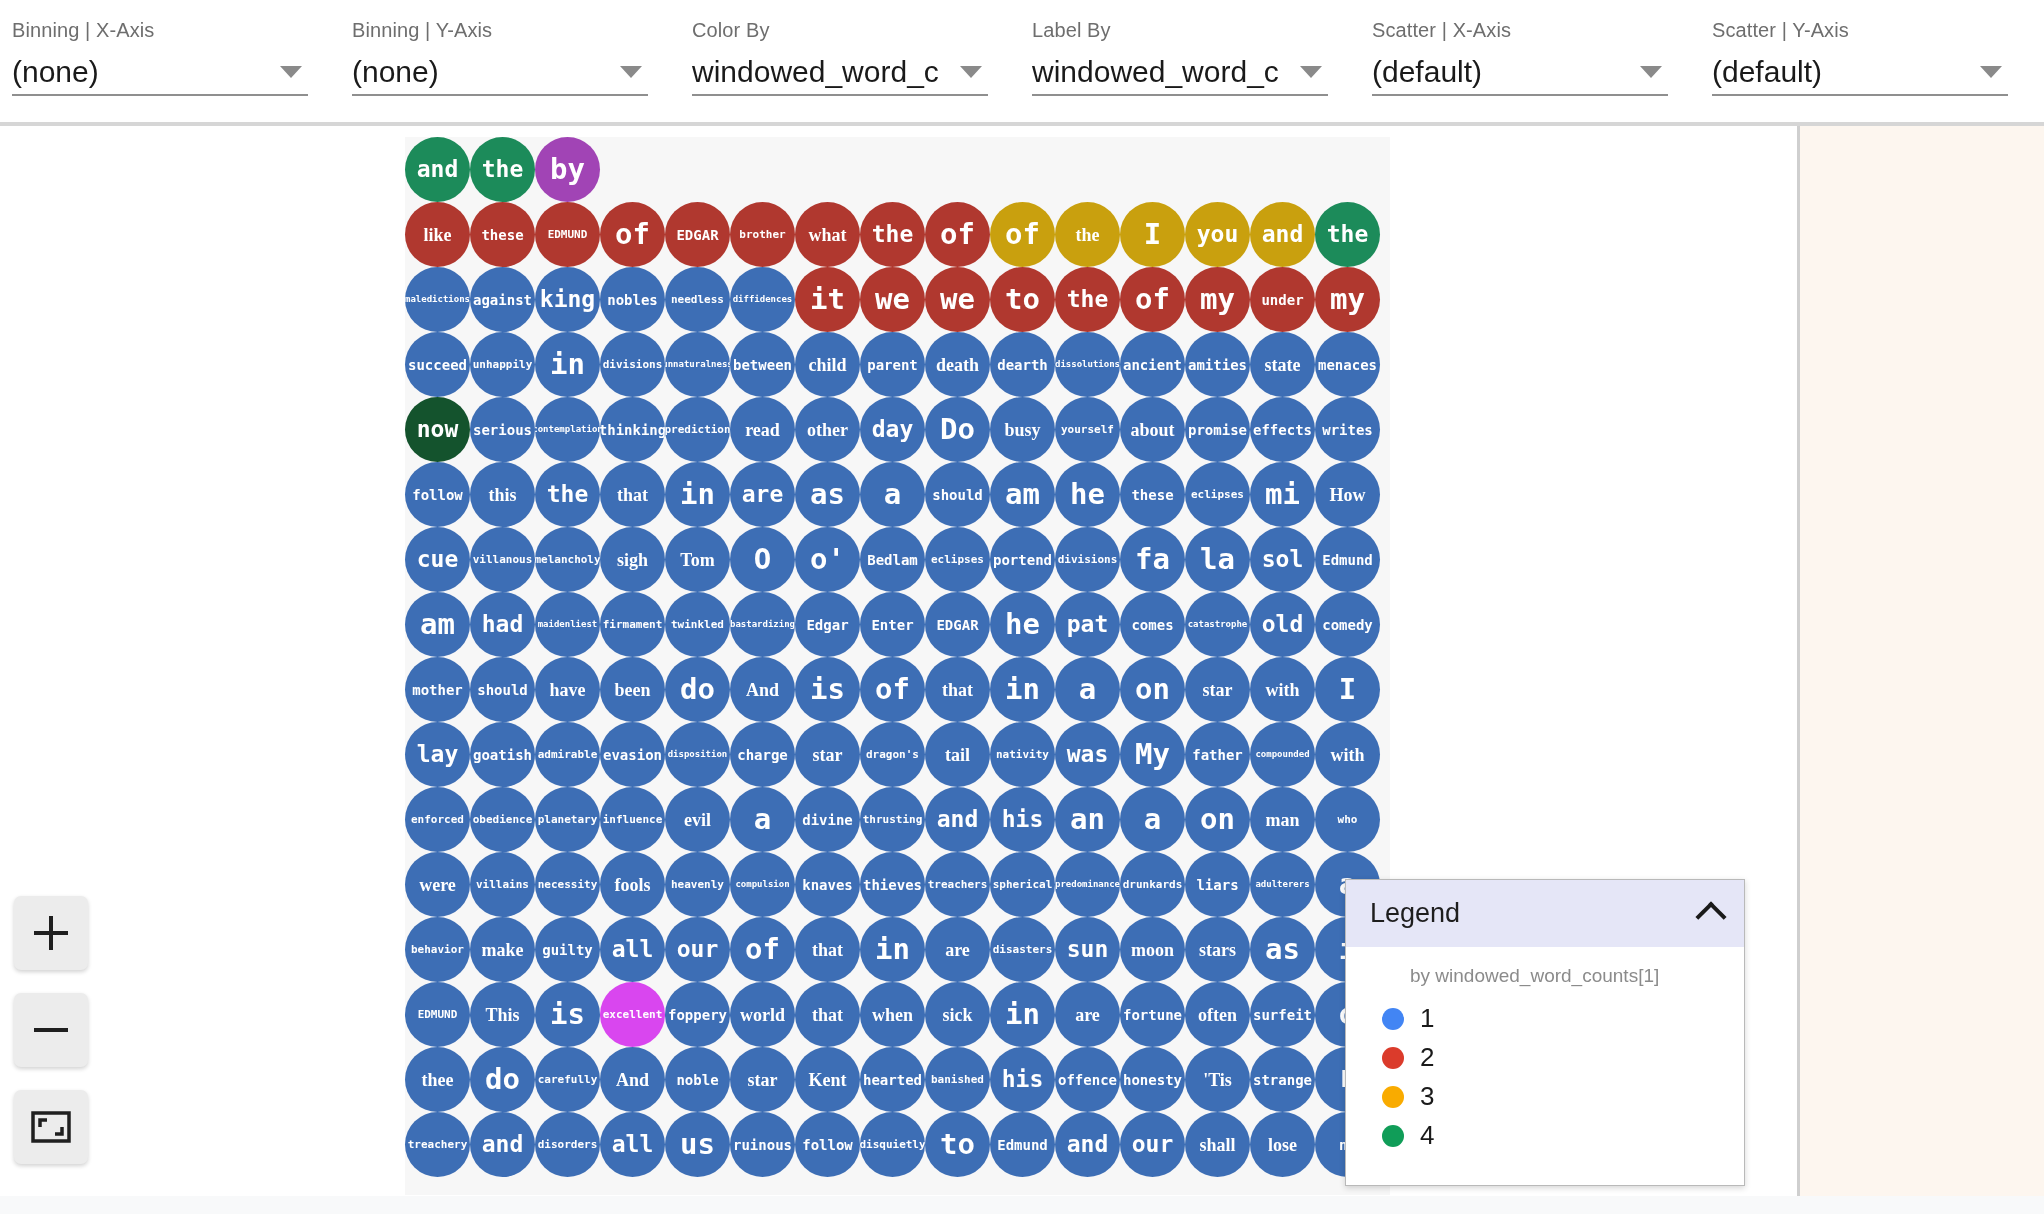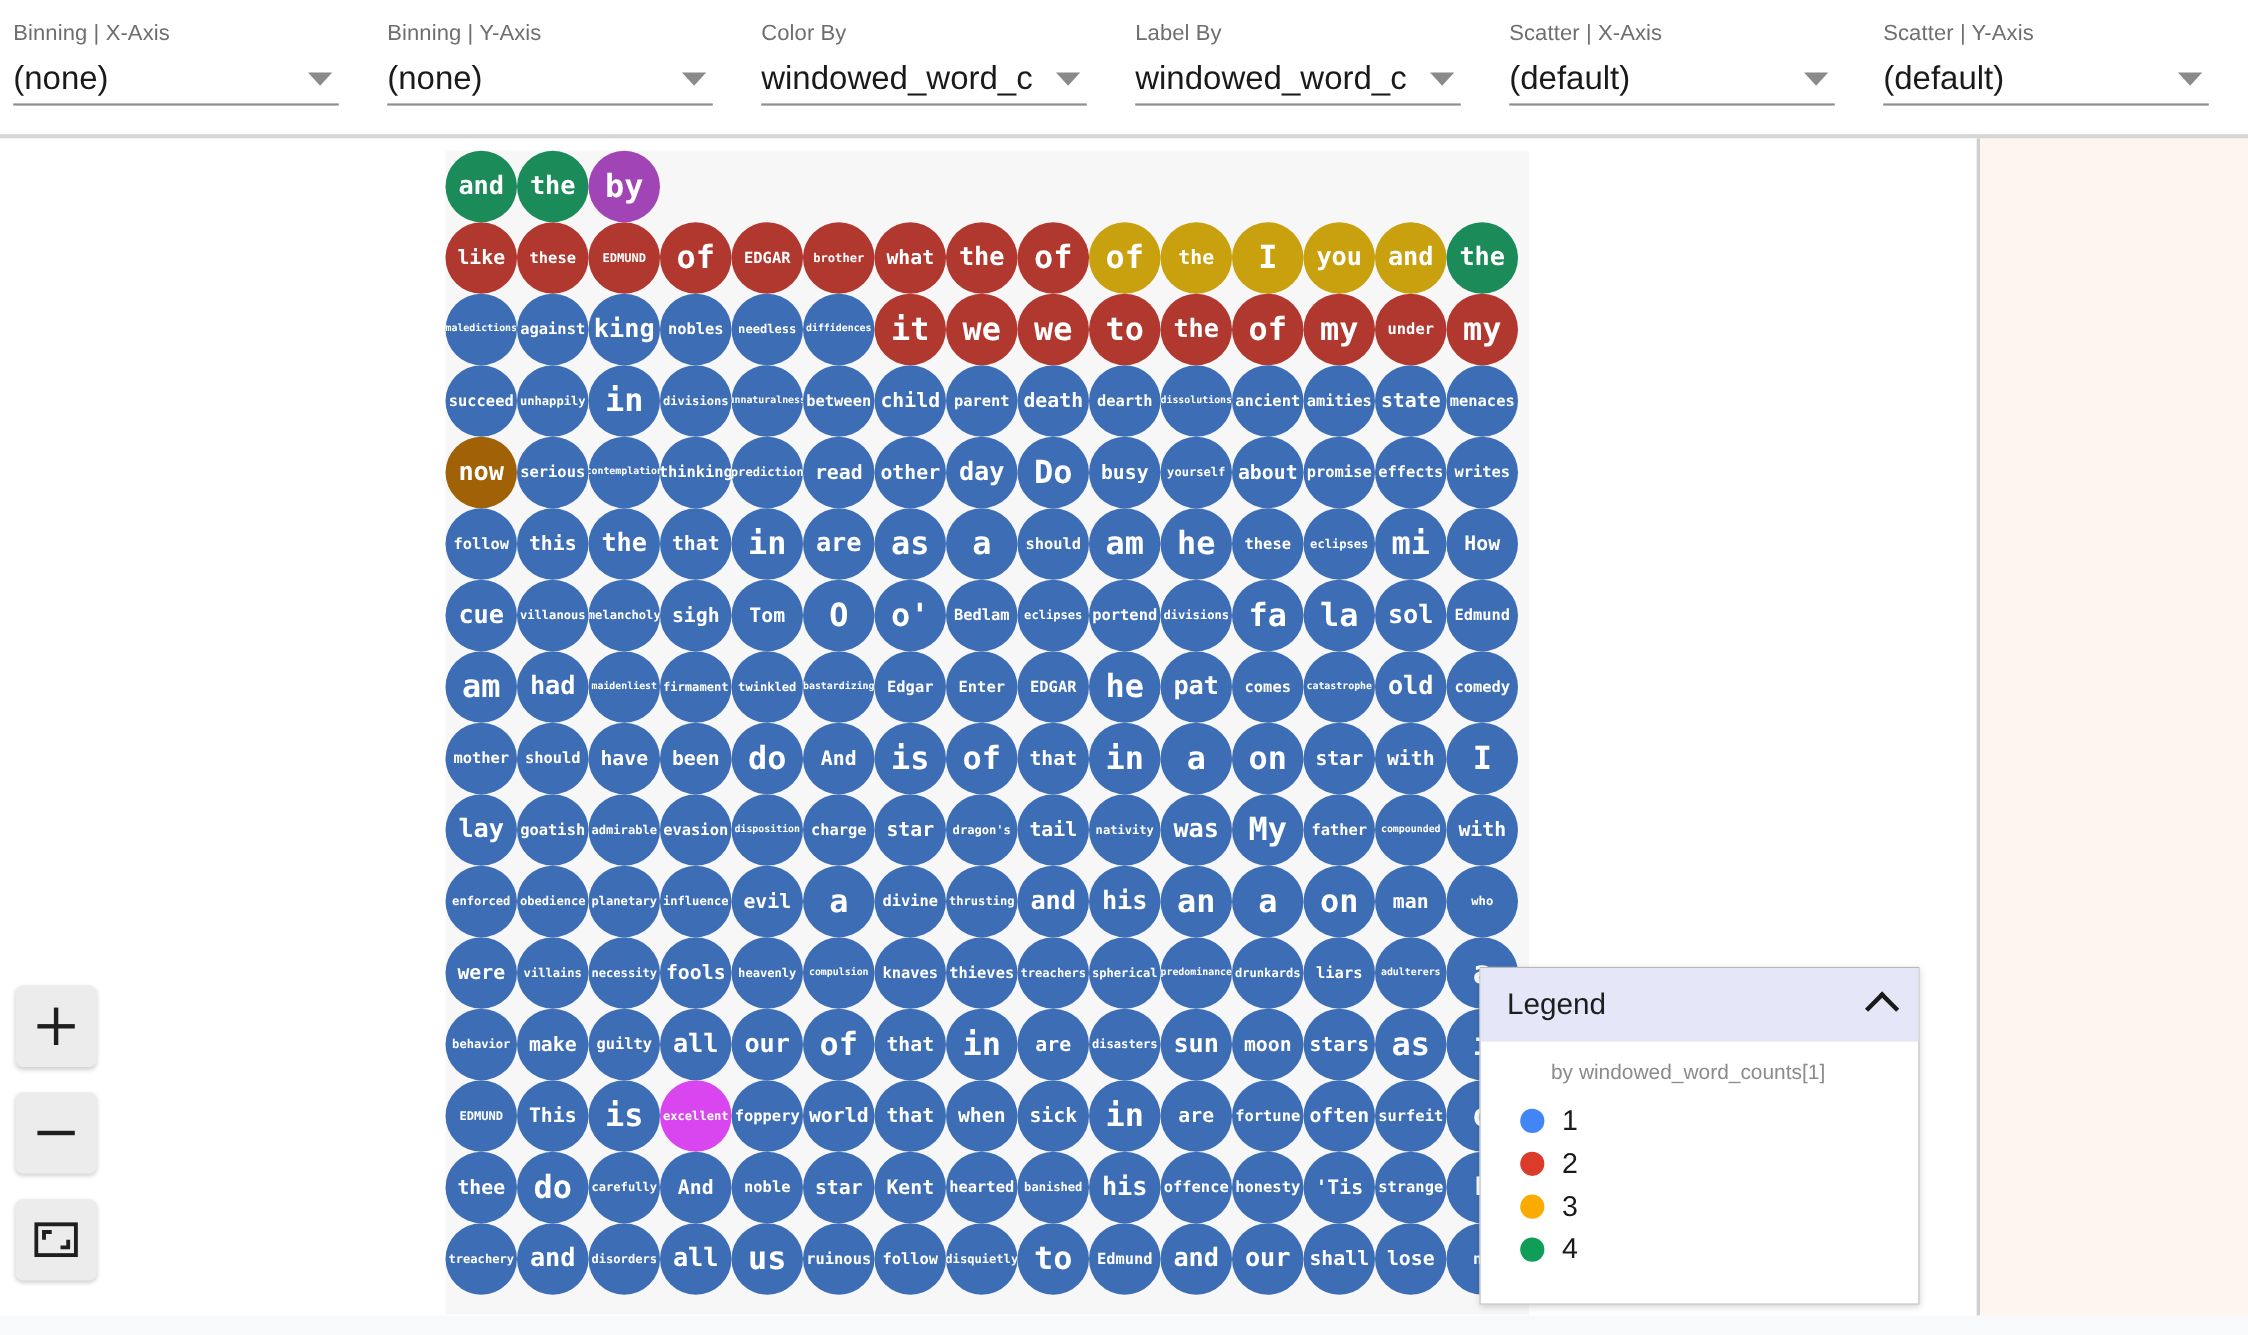--- a/index.html
+++ b/index.html
@@ -123,21 +123,21 @@
     overflow: hidden;
     line-height: 1;
     flex: 0 0 65px;
   }
   .bubble.empty { background: transparent; }
 
   
   .t1 { font-size: 9px; }
   .t2 { font-size: 11px; }
   .t3 { font-size: 14px; }
-  .t4 { font-size: 18px; }
+  .t4 { font-size: 18px; font-family: Liberation Serif, serif; }
   .t5 { font-size: 23px; }
   .t6 { font-size: 29px; }
 
   
   #zoom-controls {
     position: absolute;
     left: 14px; top: 770px;
     width: 74px;
   }
   .zoom-btn {
@@ -344,21 +344,21 @@
         <div class="bubble t4" style="background: rgb(61, 110, 181);">death</div>
         <div class="bubble t3" style="background: rgb(61, 110, 181);">dearth</div>
         <div class="bubble t1" style="background: rgb(61, 110, 181);">dissolutions</div>
         <div class="bubble t3" style="background: rgb(61, 110, 181);">ancient</div>
         <div class="bubble t3" style="background: rgb(61, 110, 181);">amities</div>
         <div class="bubble t4" style="background: rgb(61, 110, 181);">state</div>
         <div class="bubble t3" style="background: rgb(61, 110, 181);">menaces</div>
         <div class="bubble empty"></div>
       </div>
       <div class="brow">
-        <div class="bubble t5" style="background: #a16207;">now</div>
+        <div class="bubble t5" style="background: #14532d;">now</div>
         <div class="bubble t3" style="background: rgb(61, 110, 181);">serious</div>
         <div class="bubble t1" style="background: rgb(61, 110, 181);">contemplation</div>
         <div class="bubble t3" style="background: rgb(61, 110, 181);">thinking</div>
         <div class="bubble t2" style="background: rgb(61, 110, 181);">prediction</div>
         <div class="bubble t4" style="background: rgb(61, 110, 181);">read</div>
         <div class="bubble t4" style="background: rgb(61, 110, 181);">other</div>
         <div class="bubble t5" style="background: rgb(61, 110, 181);">day</div>
         <div class="bubble t6" style="background: rgb(61, 110, 181);">Do</div>
         <div class="bubble t4" style="background: rgb(61, 110, 181);">busy</div>
         <div class="bubble t2" style="background: rgb(61, 110, 181);">yourself</div>

